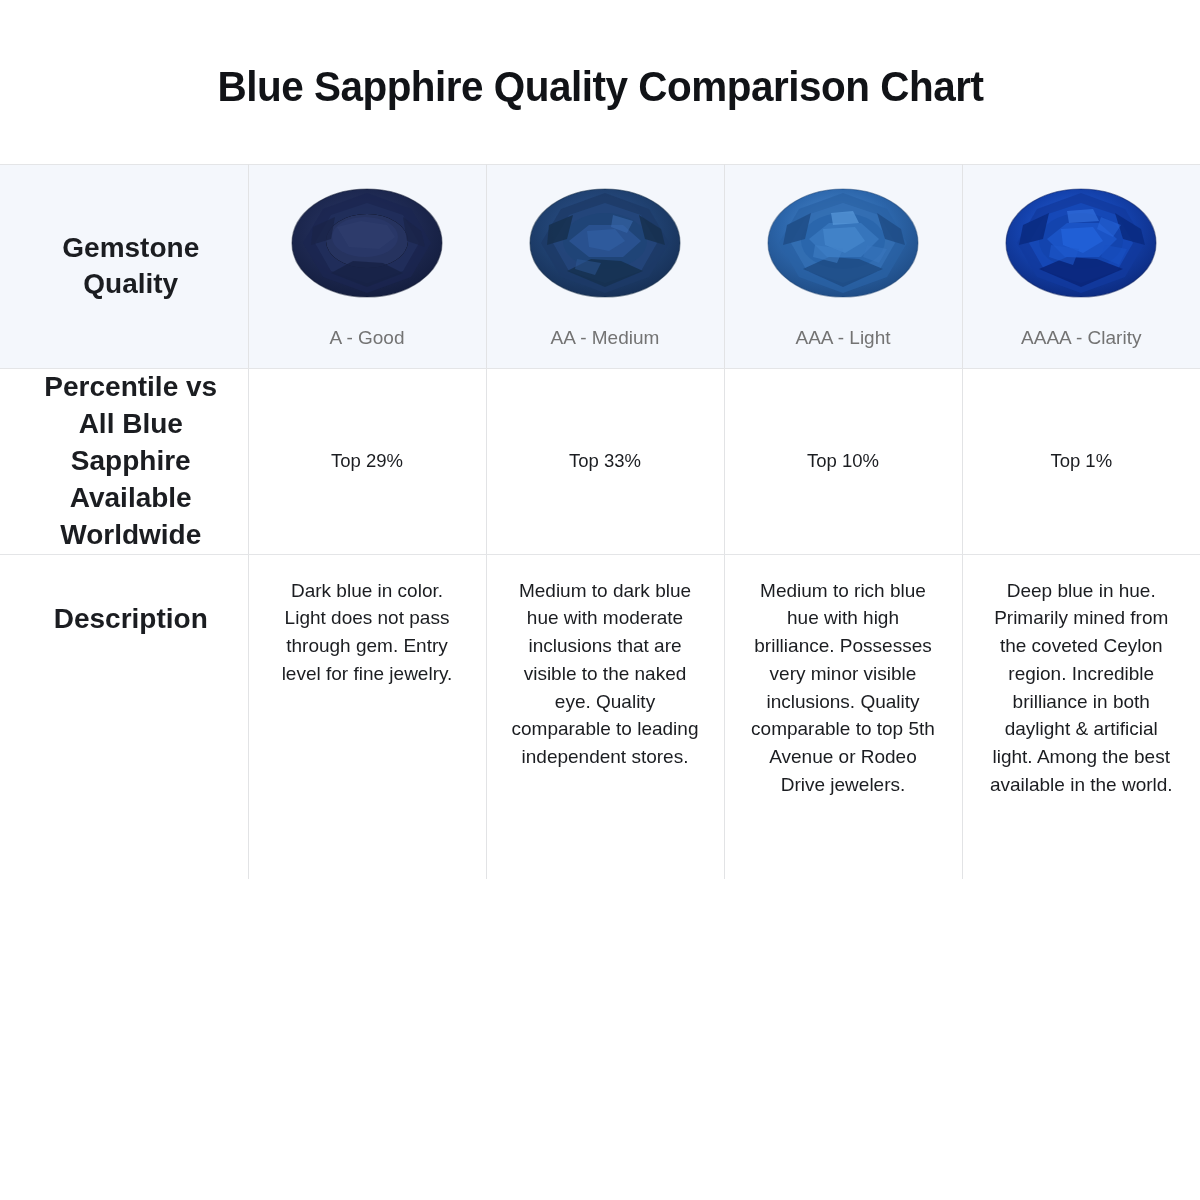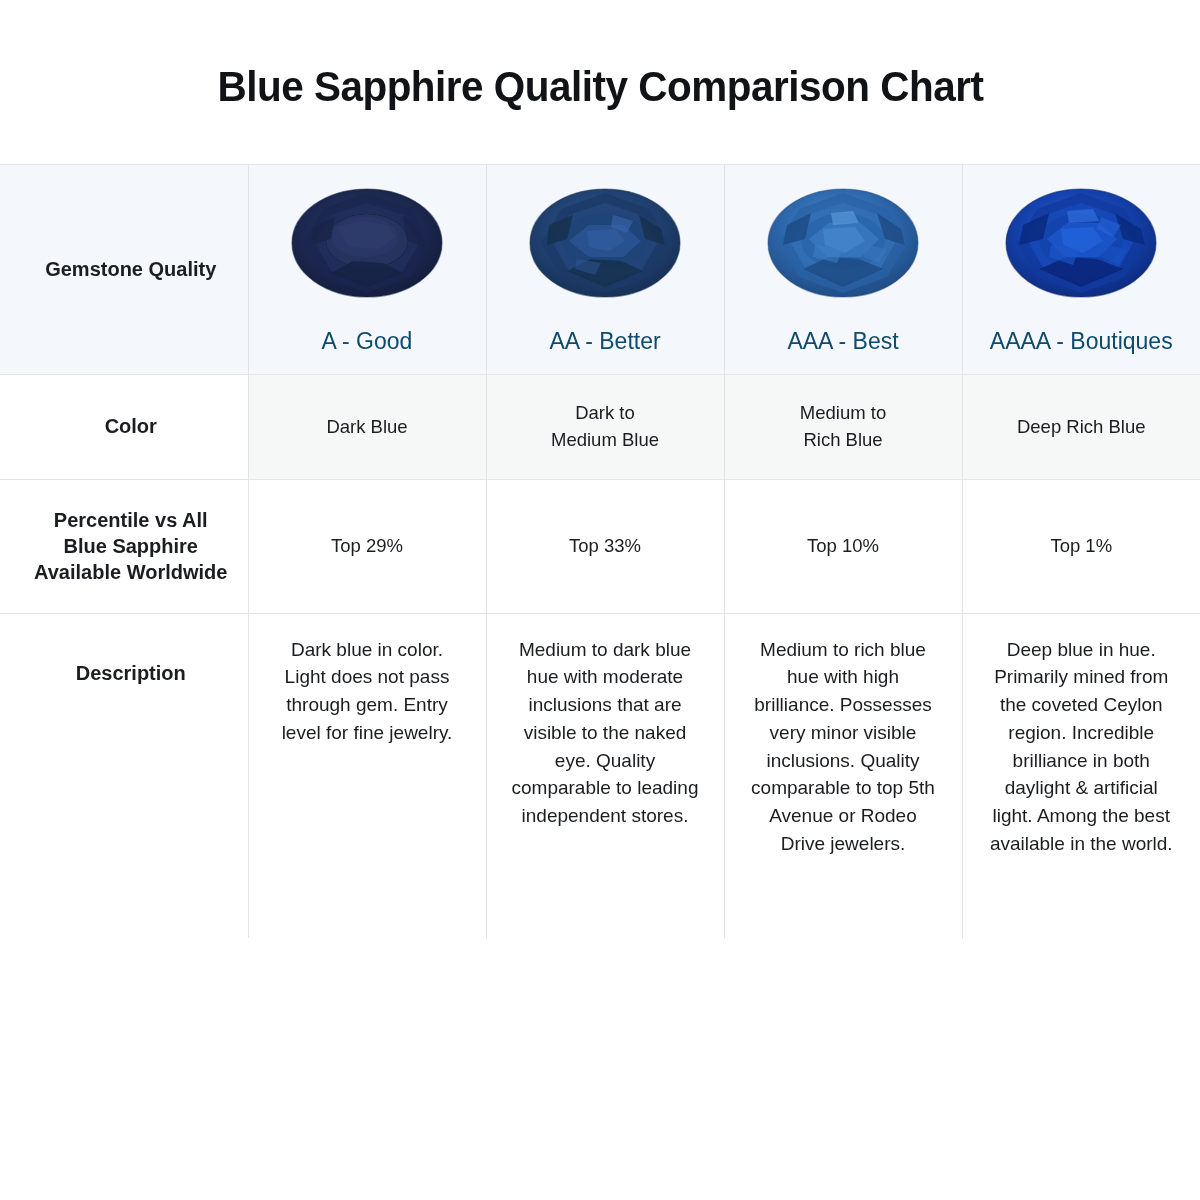--- a/index.html
+++ b/index.html
@@ -53,21 +53,21 @@
     color: #1b1d21;
   }
   .table tr td:last-child { border-right: none; }
 
   .row-top td { border-top: 1px solid #e4e5e7; }
 
   
   .cell-label {
     text-align: left;
     padding: 0 18px 0 32px;
-    font-size: 20px;
+    font-size: 28px;
     font-weight: 700;
     line-height: 1.32;
     color: #15171b;
     background: #ffffff;
   }
 
   
   .cell-data {
     font-size: 18.5px;
     line-height: 1.42;
@@ -88,22 +88,22 @@
     vertical-align: top;
   }
   .gem-box {
     height: 112px;
     display: flex;
     align-items: center;
     justify-content: center;
   }
   .hdr-caption {
     margin-top: 26px;
-    font-size: 23px;
-    color: #0c4a6e;
+    font-size: 19px;
+    color: #737373;
     white-space: nowrap;
   }
 
   
   .desc-row .cell-data {
     vertical-align: top;
     padding: 22px 20px 0;
     font-size: 19px;
     line-height: 1.46;
   }
@@ -181,21 +181,21 @@
               <path d="M40 54 L60 38 L94 38 L112 54 L94 70 L60 70 Z" fill="#2a5290" opacity="0.95"></path>
               <path d="M58 44 L86 42 L96 54 L80 64 L60 60 Z" fill="#305d9f" opacity="0.8"></path>
               <path d="M20 38 L44 28 L38 52 L18 58 Z" fill="#16304f" opacity="0.85"></path>
               <path d="M132 42 L110 28 L116 52 L136 58 Z" fill="#16304f" opacity="0.85"></path>
               <path d="M38 84 L62 72 L92 74 L114 84 L76 100 Z" fill="#15304f" opacity="0.85"></path>
               <path d="M84 28 L104 34 L98 46 L82 40 Z" fill="#3a6cb0" opacity="0.55"></path>
               <path d="M48 72 L72 76 L66 88 L46 82 Z" fill="#2d5896" opacity="0.5"></path>
               <ellipse cx="76" cy="56" rx="75" ry="54" fill="none" stroke="#102742" stroke-width="1.2" opacity="0.5"></ellipse>
             </svg>
           </div>
-          <div class="hdr-caption">AA - Better</div>
+          <div class="hdr-caption">AA - Medium</div>
         </td>
 
         <td class="cell-data hdr-cell">
           <div class="gem-box">
             <svg class="gem" width="152" height="112" viewBox="0 0 152 112">
               <defs>
                 <radialGradient id="gAAA" cx="46%" cy="36%" r="74%">
                   <stop offset="0%" stop-color="#4f8ed2"></stop>
                   <stop offset="50%" stop-color="#2c66ab"></stop>
                   <stop offset="100%" stop-color="#1b4479"></stop>
@@ -209,21 +209,21 @@
               <path d="M56 42 L88 40 L98 54 L78 66 L58 58 Z" fill="#4385ca" opacity="0.85"></path>
               <path d="M64 26 L86 24 L92 36 L66 38 Z" fill="#5a9adb" opacity="0.7"></path>
               <path d="M20 38 L44 26 L38 52 L16 58 Z" fill="#1e4c86" opacity="0.85"></path>
               <path d="M134 42 L110 26 L118 52 L138 58 Z" fill="#1e4c86" opacity="0.85"></path>
               <path d="M36 82 L62 70 L92 72 L116 82 L76 100 Z" fill="#1d4a82" opacity="0.8"></path>
               <path d="M48 58 L76 62 L70 76 L46 70 Z" fill="#3f80c6" opacity="0.55"></path>
               <path d="M100 58 L120 62 L112 76 L96 70 Z" fill="#3a78bf" opacity="0.5"></path>
               <ellipse cx="76" cy="56" rx="75" ry="54" fill="none" stroke="#173c6b" stroke-width="1.2" opacity="0.45"></ellipse>
             </svg>
           </div>
-          <div class="hdr-caption">AAA - Best</div>
+          <div class="hdr-caption">AAA - Light</div>
         </td>
 
         <td class="cell-data hdr-cell">
           <div class="gem-box">
             <svg class="gem" width="152" height="112" viewBox="0 0 152 112">
               <defs>
                 <radialGradient id="gAAAA" cx="46%" cy="38%" r="74%">
                   <stop offset="0%" stop-color="#2a66e0"></stop>
                   <stop offset="48%" stop-color="#1442ad"></stop>
                   <stop offset="100%" stop-color="#0a2370"></stop>
@@ -238,33 +238,24 @@
               <path d="M62 24 L88 22 L94 34 L64 36 Z" fill="#3a7ae8" opacity="0.55"></path>
               <path d="M18 38 L44 26 L38 52 L14 58 Z" fill="#0a2b82" opacity="0.9"></path>
               <path d="M136 42 L110 26 L118 52 L140 58 Z" fill="#0a2b82" opacity="0.9"></path>
               <path d="M34 82 L62 70 L92 72 L118 82 L76 100 Z" fill="#092578" opacity="0.85"></path>
               <path d="M46 58 L74 62 L68 78 L44 70 Z" fill="#1e58cc" opacity="0.6"></path>
               <path d="M100 58 L122 62 L114 78 L96 70 Z" fill="#1a52c4" opacity="0.55"></path>
               <path d="M96 30 L116 38 L108 50 L92 42 Z" fill="#2a6ae0" opacity="0.5"></path>
               <ellipse cx="76" cy="56" rx="75" ry="54" fill="none" stroke="#071c5c" stroke-width="1.2" opacity="0.5"></ellipse>
             </svg>
           </div>
-          <div class="hdr-caption">AAAA - Boutiques</div>
+          <div class="hdr-caption">AAAA - Clarity</div>
         </td>
       </tr>
 
-      <tr class="shade" style="height:105px">
-        <td class="cell-label">Color</td>
-        <td class="cell-data" style="white-space:pre-line">Dark Blue</td>
-        <td class="cell-data" style="white-space:pre-line">Dark to
-Medium Blue</td>
-        <td class="cell-data" style="white-space:pre-line">Medium to
-Rich Blue</td>
-        <td class="cell-data" style="white-space:pre-line">Deep Rich Blue</td>
-      </tr>
 
 
 
       <tr class="plain" style="height:134px">
         <td class="cell-label" style="max-width:248px">Percentile vs All Blue Sapphire Available Worldwide</td>
         <td class="cell-data">Top 29%</td>
         <td class="cell-data">Top 33%</td>
         <td class="cell-data">Top 10%</td>
         <td class="cell-data">Top 1%</td>
       </tr>

